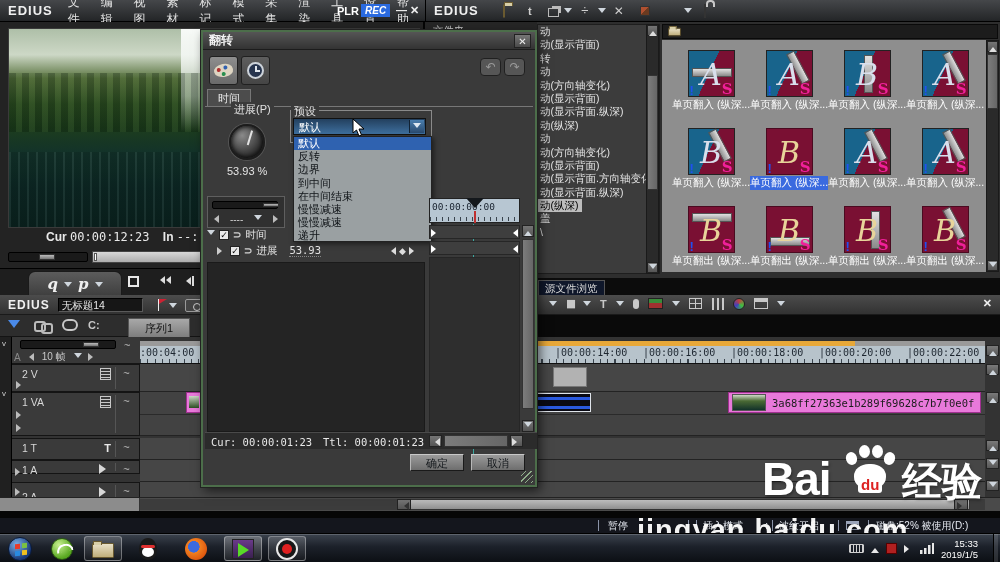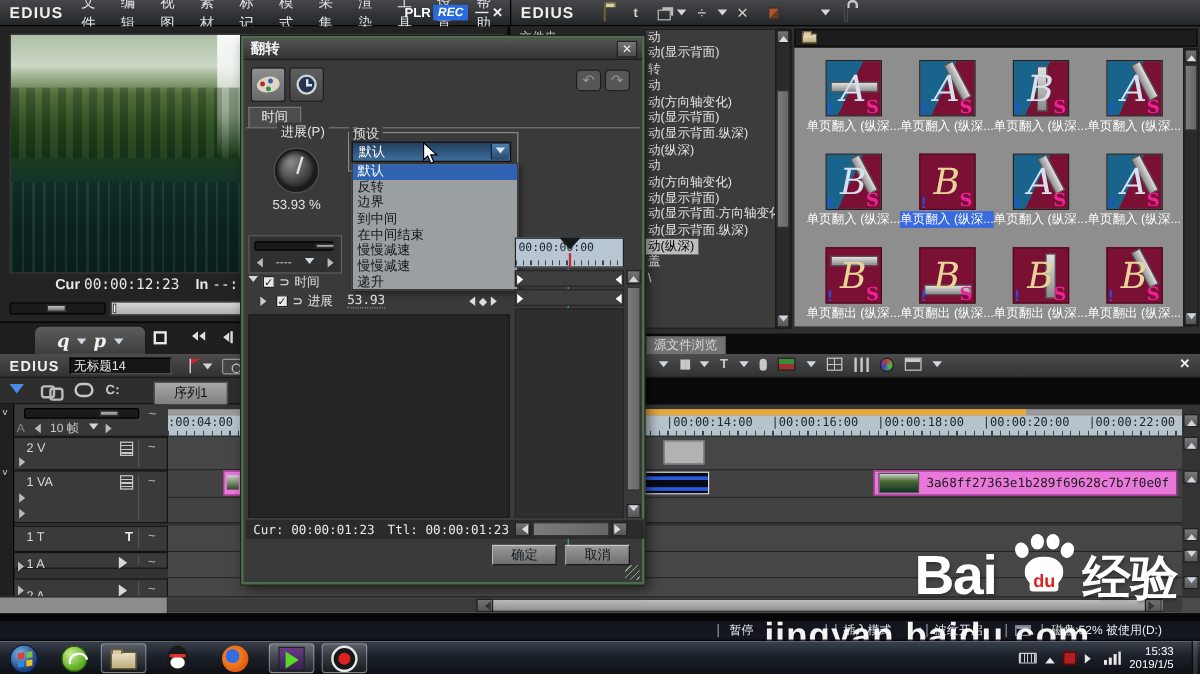--- a/index.html
+++ b/index.html
@@ -72,21 +72,21 @@
   .t-out .thumb-ico .ltr{color:#e8d49a}
   .thumb-ico .strip{position:absolute;left:3px;top:17px;width:40px;height:9px;background:linear-gradient(#e2e2e2,#8a8a8a);border:1px solid #555}
   .tcell.curl .strip{transform:rotate(62deg);left:14px;top:12px;width:34px}
   .thumb-ico .mk-s{position:absolute;right:1px;bottom:-2px;font-weight:bold;font-size:15px;color:#f0209a;font-family:"DejaVu Serif",serif}
   .thumb-ico .mk-e{position:absolute;left:1px;bottom:-2px;font-weight:bold;font-size:13px;color:#2050f0}
   .thumb-ico .mk-s::before{content:"S"}
   .thumb-ico .mk-e::before{content:"!"}
   .tlabel{font-size:10.5px;color:#fdfdfd;margin-top:1px;white-space:nowrap}
   .tlabel.sel{background:#3a6adf}
   #bintab{position:absolute;left:0;bottom:0;width:575px;height:17px;background:#0c0c0c}
-  #bintab .tab{margin-left:113px;margin-top:2px;height:15px;padding:0 6px;background:#737373;border:1px solid #555;border-bottom:none;color:#d8d8d8;font-size:10.5px;line-height:14px;width:fit-content}
+  #bintab .tab{margin-left:113px;margin-top:2px;height:15px;padding:0 6px;background:#0f172a;border:1px solid #555;border-bottom:none;color:#d8d8d8;font-size:10.5px;line-height:14px;width:fit-content}
 
   
   #tl{left:0;top:295px;width:1000px;height:238px;background:#333}
   #tl-title{position:absolute;left:0;top:0;width:100%;height:20px;background:linear-gradient(#4c4c4c,#323232);border-bottom:1px solid #1a1a1a}
   #tl-title .logo{font-weight:bold;font-size:12px;letter-spacing:1px;color:#f0f0f0;padding:0 8px}
   #seqtitle{width:85px;height:14px;color:#e8e8e8;font-size:10.5px;line-height:13px;padding-left:3px}
   .flag-sh{width:12px;height:12px;position:relative}
   .flag-sh::before{content:"";position:absolute;left:2px;top:0;width:0;height:0;border-top:5px solid #c23;border-right:8px solid transparent}
   .flag-sh::after{content:"";position:absolute;left:1px;top:0;width:1.5px;height:12px;background:#eee}
   .cam-sh{width:20px;height:13px;border:1px solid #999;border-radius:2px;position:relative;background:#444}

